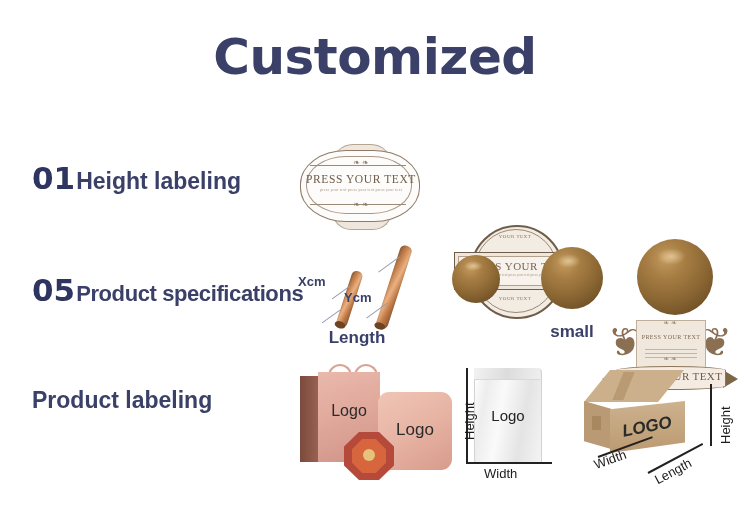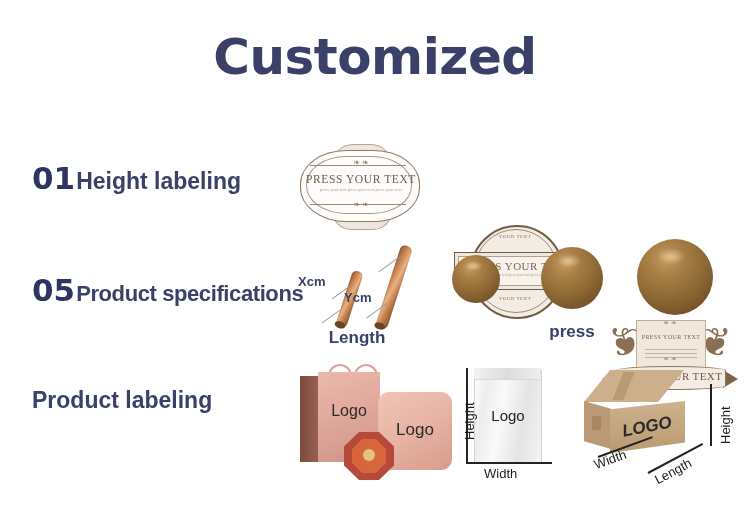--- a/index.html
+++ b/index.html
@@ -403,21 +403,21 @@
     <div class="dim-line" style="left:84px;top:28px;width:26px;transform:rotate(-36deg);"></div>
     <div class="dim-line" style="left:72px;top:74px;width:26px;transform:rotate(-36deg);"></div>
     <div class="dim-txt" style="left:6px;top:38px;">Xcm</div>
     <div class="dim-txt" style="left:52px;top:20px;margin-top:34px;">Ycm</div>
     <div class="cap-txt" style="left:0;top:92px;width:130px;">Length</div>
   </div>
 
   <div class="ball" style="left:452px;top:255px;width:48px;height:48px;"></div>
 
   <div class="ball" style="left:541px;top:247px;width:62px;height:62px;"></div>
-  <div class="cap-txt" style="left:531px;top:322px;width:82px;">press</div>
+  <div class="cap-txt" style="left:531px;top:322px;width:82px;">small</div>
 
   <div class="ball" style="left:637px;top:239px;width:76px;height:76px;"></div>
 
   <div class="row" style="top:387px;">
     <div class="row-label">
       <span class="row-text">Product labeling</span>
     </div>
   </div>
 
   <div class="pkg" style="left:294px;top:362px;width:168px;height:122px;">

